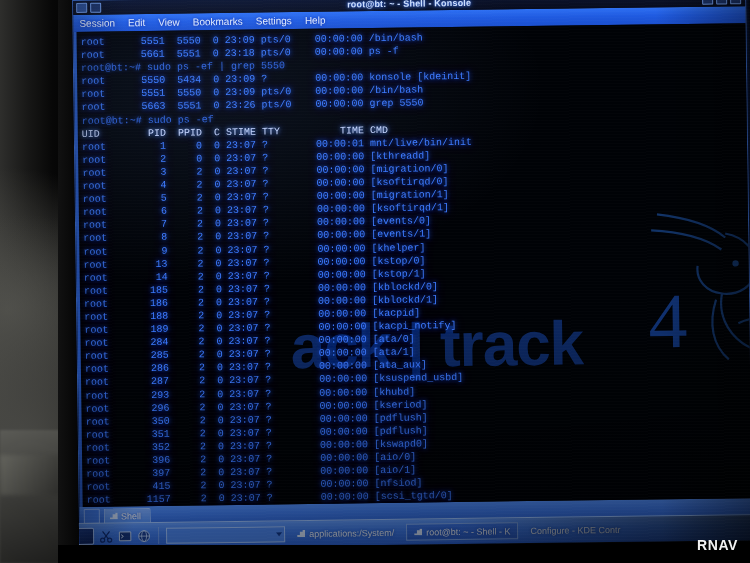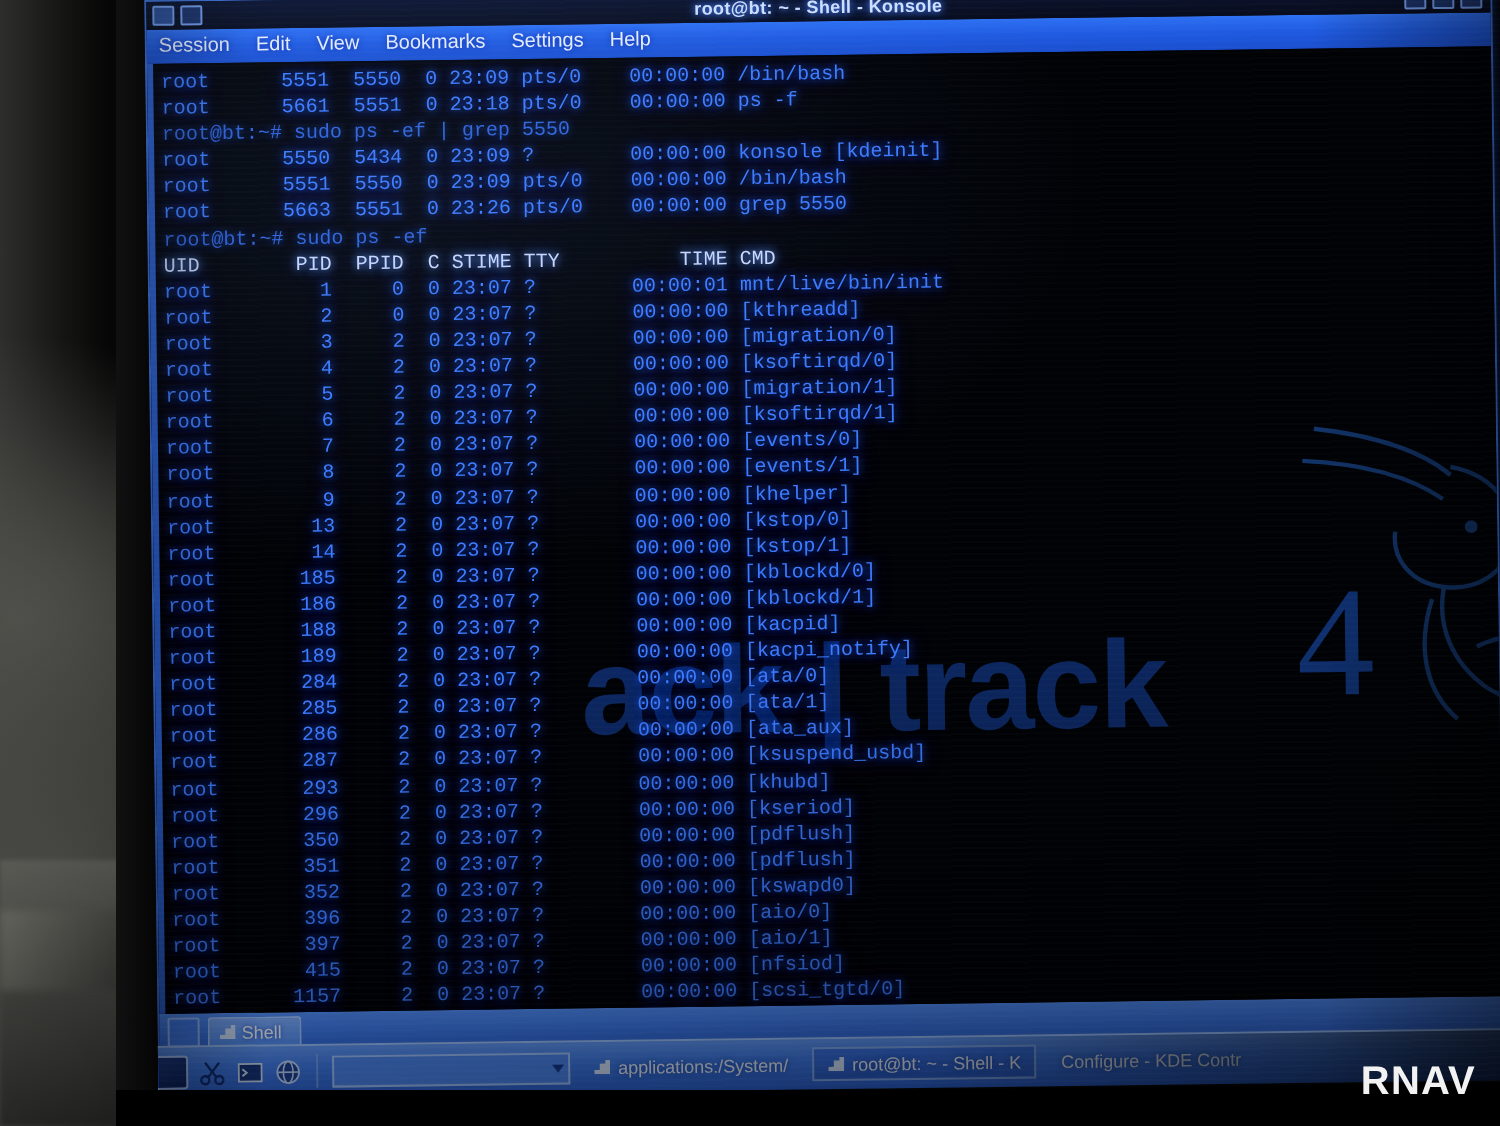--- a/index.html
+++ b/index.html
@@ -179,21 +179,21 @@
     position:absolute;inset:0;pointer-events:none;opacity:.13;
     background:repeating-linear-gradient(180deg,rgba(255,255,255,.09) 0px,rgba(255,255,255,.09) 1px,rgba(0,0,0,0) 1px,rgba(0,0,0,0) 3px);
   }
 
   
   #underlip{
     position:absolute;left:58px;top:545px;width:692px;height:18px;background:#000;
   }
   #rnav{
     position:absolute;right:12px;bottom:10px;
-    font-size:20px;font-weight:bold;color:#f2f2f2;letter-spacing:.6px;
+    font-size:14px;font-weight:bold;color:#f2f2f2;letter-spacing:.6px;
     font-family:"Liberation Sans", sans-serif;
     margin-top:28px;
   }
 </style>
 </head>
 <body>
 
 <div id="photo"></div>
 <div id="desk"></div>
 <div id="deskhi"></div>

